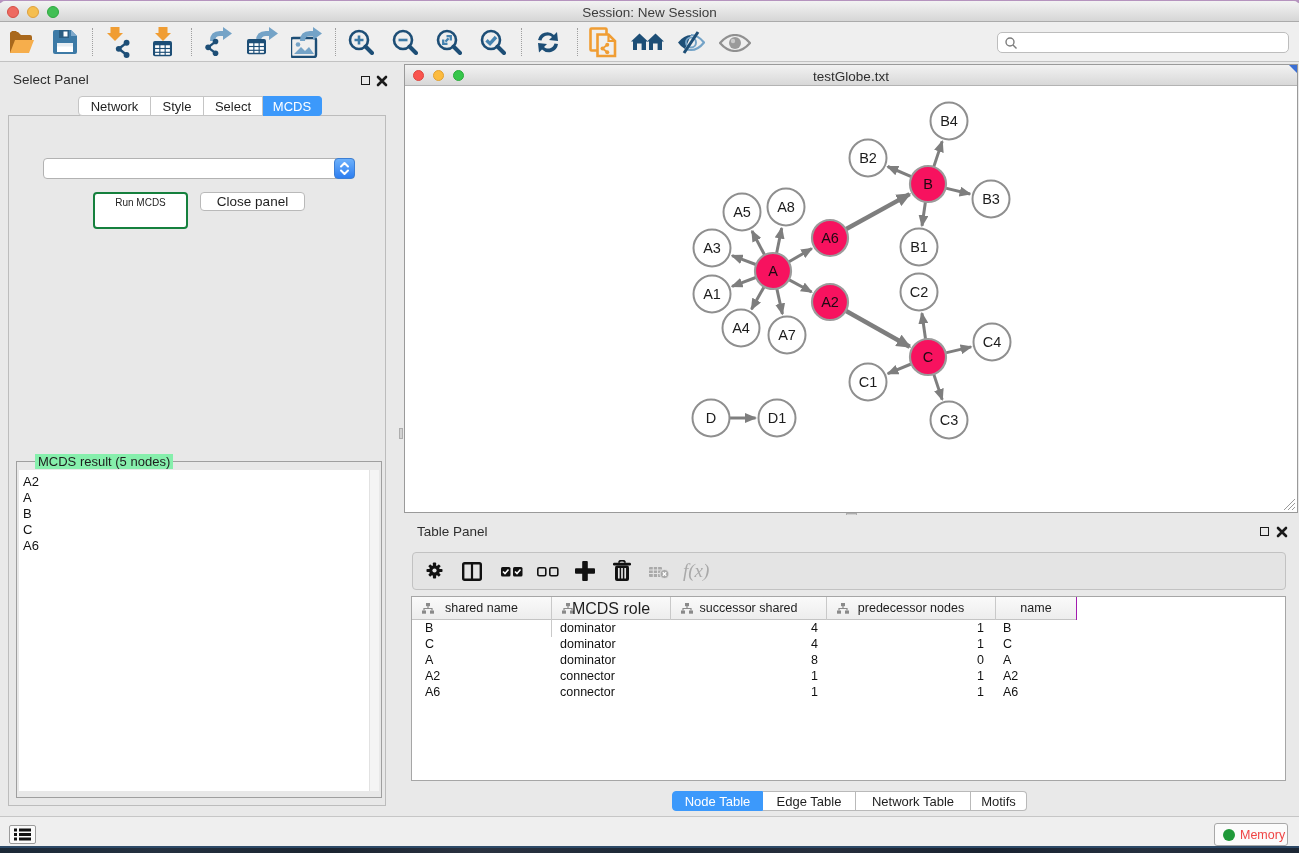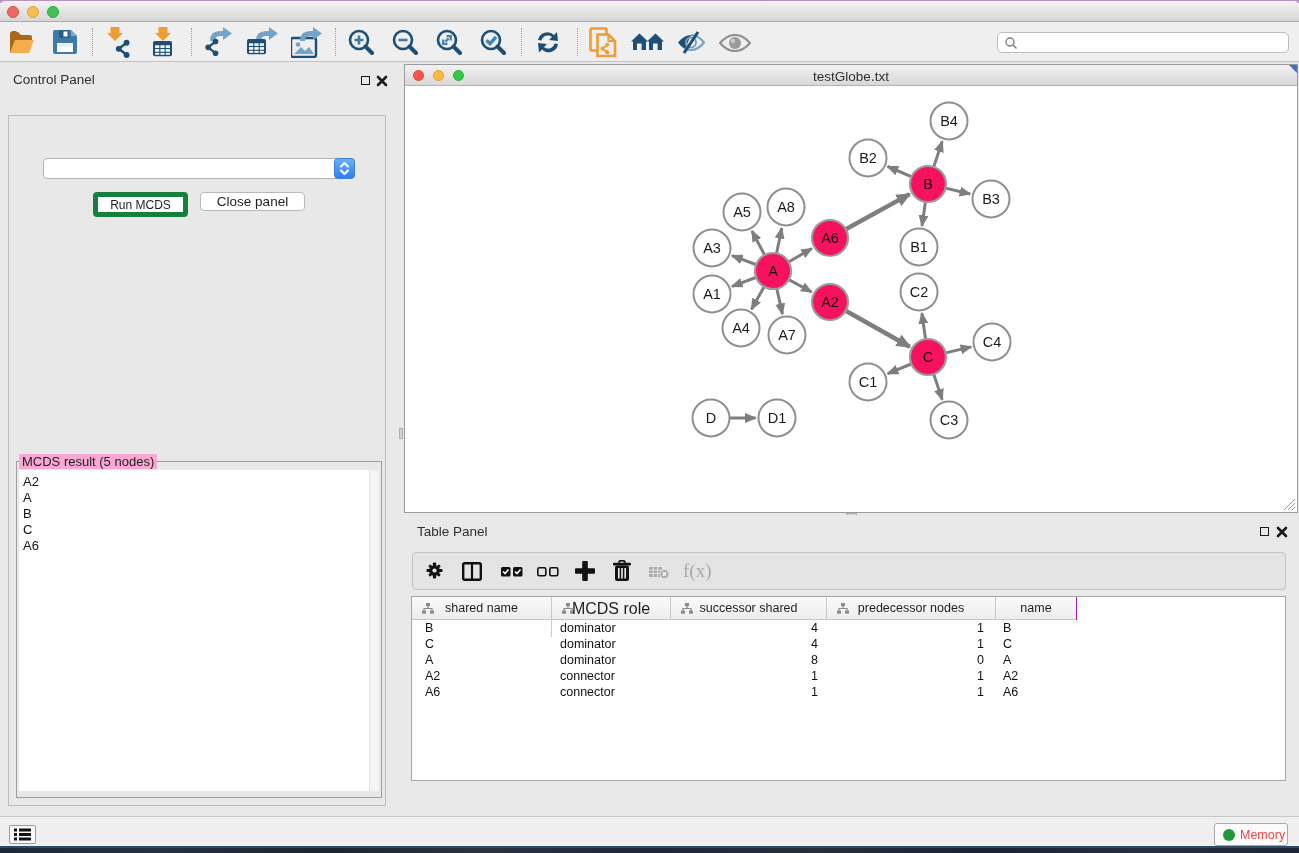--- a/index.html
+++ b/index.html
@@ -8,20 +8,21 @@
 .tl{width:12px;height:12px;border-radius:50%;position:absolute;top:5px}
 .vsep{position:absolute;top:28px;height:28px;border-left:1px dotted #9f9f9f;width:0}
 </style></head><body>
 
 <div class="abs" style="left:0;top:0;width:1299px;height:3px;background:#b593be"></div>
 
 <div class="abs" style="left:0;top:1px;width:1299px;height:21px;background:linear-gradient(#f3f3f3,#d6d6d6);border-bottom:1px solid #ababab;border-radius:5px 5px 0 0">
   <div class="tl" style="left:7px;background:#ee6a61;border:1px solid #d44f46"></div>
   <div class="tl" style="left:27px;background:#f5be4f;border:1px solid #dfa03c"></div>
   <div class="tl" style="left:47px;background:#42bf55;border:1px solid #2ea83f"></div>
+  <div class="abs" style="left:0;right:0;top:4px;text-align:center;font-size:13.5px;color:#3c3c3c">Session: New Session</div>
 </div>
 
 <div class="abs" id="toolbar" style="left:0;top:22px;width:1299px;height:40px;background:#efefef;border-bottom:1px solid #c2c2c2">
   <div class="vsep" style="left:92px;top:6px"></div>
   <div class="vsep" style="left:191px;top:6px"></div>
   <div class="vsep" style="left:335px;top:6px"></div>
   <div class="vsep" style="left:521px;top:6px"></div>
   <div class="vsep" style="left:577px;top:6px"></div>
   <svg class="ico" style="left:8px;top:7px" width="27" height="26" viewBox="0 0 27 26">
       <path d="M2 6 L2 24 L10 24 L10 4 L8 2 L4 2 L2 4 Z" fill="#a9681c" transform="rotate(0)"></path>
@@ -154,44 +155,50 @@
     </svg>
   <div class="abs" style="left:997px;top:10px;width:292px;height:21px;background:#fff;border:1px solid #bdbdbd;border-radius:5px">
     <svg width="14" height="14" style="position:absolute;left:6px;top:3px" viewBox="0 0 14 14">
         <circle cx="6" cy="6" r="4" fill="none" stroke="#7c7c7c" stroke-width="1.4"></circle>
         <line x1="9" y1="9" x2="12.5" y2="12.5" stroke="#7c7c7c" stroke-width="1.4"></line>
       </svg>
   </div>
 </div>
 
 <div class="abs" id="cpanel" style="left:0;top:63px;width:395px;height:753px;background:#e9e9e9">
-  <div class="abs" style="left:13px;top:9px;font-size:13.5px;color:#2e2e2e">Control Panel</div>
+  <div class="abs" style="left:13px;top:9px;font-size:13.5px;color:#2e2e2e">Select Panel</div>
   <div class="abs" style="left:361px;top:13px;width:9px;height:9px;border:1.6px solid #1a1a1a"></div>
   <svg class="abs" style="left:376px;top:12px" width="12" height="12" viewBox="0 0 12 12">
       <path d="M2 2 L10 10 M10 2 L2 10" stroke="#1a1a1a" stroke-width="2.6" stroke-linecap="round"></path>
     </svg>
 
   <div class="abs" style="left:8px;top:52px;width:378px;height:691px;border:1px solid #bcbcbc;background:#e8e8e8"></div>
 
+  <div class="abs" style="left:78px;top:33px;height:20px;display:flex;font-size:13px">
+    <div style="width:73px;background:#fff;border:1px solid #c5c5c5;border-radius:4px 0 0 4px;text-align:center;line-height:19px;color:#1f1f1f">Network</div>
+    <div style="width:53px;background:#fff;border:1px solid #c5c5c5;border-left:none;text-align:center;line-height:19px;color:#1f1f1f">Style</div>
+    <div style="width:59px;background:#fff;border:1px solid #c5c5c5;border-left:none;text-align:center;line-height:19px;color:#1f1f1f">Select</div>
+    <div style="width:59px;background:#3c99fb;border:1px solid #3c99fb;border-left:none;border-radius:0 4px 4px 0;text-align:center;line-height:19px;color:#fff">MCDS</div>
+  </div>
 
 
   <div class="abs" style="left:43px;top:95px;width:312px;height:21px;background:#fff;border:1px solid #b2b2b2;border-radius:4px">
     <div style="position:absolute;right:-1px;top:-1px;width:21px;height:21px;border-radius:4px;background:linear-gradient(#6db1fb,#2e7ef0);border:1px solid #3d7fd4">
       <svg width="19" height="19" viewBox="0 0 19 19">
           <path d="M6 7.5 L9.5 4 L13 7.5" fill="none" stroke="#fff" stroke-width="2" stroke-linecap="round" stroke-linejoin="round"></path>
           <path d="M6 11.5 L9.5 15 L13 11.5" fill="none" stroke="#fff" stroke-width="2" stroke-linecap="round" stroke-linejoin="round"></path>
         </svg>
     </div>
   </div>
 
-  <div class="abs" style="left:93px;top:129px;width:95px;height:25px;background:#fff;border:5px solid #15803d;border-radius:4px;text-align:center;font-size:12px;line-height:17px;color:#1e1e1e">Run MCDS</div>
+  <div class="abs" style="left:93px;top:129px;width:95px;height:37px;background:#fff;border:2px solid #15803d;border-radius:4px;text-align:center;font-size:10px;line-height:17px;color:#1e1e1e">Run MCDS</div>
   <div class="abs" style="left:200px;top:129px;width:105px;height:19px;background:#fff;border:1px solid #b9b9b9;border-radius:4px;text-align:center;font-size:13.5px;line-height:17px;color:#1e1e1e">Close panel</div>
 
   <div class="abs" style="left:16px;top:398px;width:366px;height:337px;border:1px solid #9f9f9f">
-     <div style="position:absolute;left:2px;top:-8px;background:#f9a8d4;padding:0 3px;font-size:13px;color:#1e1e1e">MCDS result (5 nodes)</div>
+     <div style="position:absolute;left:18px;top:-8px;background:#86efac;padding:0 3px;font-size:13px;color:#1e1e1e">MCDS result (5 nodes)</div>
      <div style="position:absolute;left:2px;top:8px;right:2px;bottom:6px;background:#fff;font-size:13px;color:#111;padding-top:4px">
         <div style="padding-left:4px;line-height:16px">A2</div>
         <div style="padding-left:4px;line-height:16px">A</div>
         <div style="padding-left:4px;line-height:16px">B</div>
         <div style="padding-left:4px;line-height:16px">C</div>
         <div style="padding-left:4px;line-height:16px">A6</div>
         <div style="position:absolute;top:0;right:0;width:10px;height:100%;background:#f4f4f4;border-left:1px solid #e2e2e2"></div>
      </div>
   </div>
 </div>
@@ -339,21 +346,21 @@
     </svg>
   <svg class="ico" style="left:253px;top:52px" width="21" height="12" viewBox="0 0 21 12">
       <rect x="0" y="0" width="13" height="10" rx="1" fill="#a9a9a9"></rect>
 <line x1="0" y1="3" x2="13" y2="3" stroke="#e4e4e4" stroke-width="1"></line>
       <line x1="0" y1="6.5" x2="13" y2="6.5" stroke="#e4e4e4" stroke-width="1"></line>
 <line x1="4.3" y1="0" x2="4.3" y2="10" stroke="#e4e4e4" stroke-width="1"></line>
       <line x1="8.6" y1="0" x2="8.6" y2="10" stroke="#e4e4e4" stroke-width="1"></line>
 <circle cx="15.5" cy="7" r="4.5" fill="#a9a9a9" stroke="#e4e4e4" stroke-width="1"></circle>
 <path d="M13.8 5.3 L17.2 8.7 M17.2 5.3 L13.8 8.7" stroke="#fff" stroke-width="1.3"></path>
     </svg>
-  <div class="ico" style="left:287px;top:45px;font-family:'Liberation Serif',serif;font-size:19px;color:#a9a9a9">f(x)</div>
+  <div class="ico" style="left:287px;top:45px;font-family:'Liberation Serif',serif;font-style:italic;font-size:19px;color:#a9a9a9">f(x)</div>
 
   <div class="abs" style="left:15px;top:81px;width:875px;height:185px;background:#fff;border:1px solid #a6a6a6">
     <div style="position:absolute;left:0;top:0;width:665px;height:23px;background:linear-gradient(#fafafa,#ededed);border-bottom:1px solid #c4c4c4"></div>
 <div style="position:absolute;left:0px;top:0;width:140px;height:40px;border-right:1px solid #c9c9c9;font-size:12.5px;color:#1e1e1e">
         <svg width="12" height="11" viewBox="0 0 12 11" style="position:absolute;left:10px;top:6px">
           <rect x="4" y="0" width="4" height="3.2" fill="#8a8a8a"></rect>
           <rect x="0" y="7.5" width="4" height="3.2" fill="#8a8a8a"></rect>
           <rect x="8" y="7.5" width="4" height="3.2" fill="#8a8a8a"></rect>
           <path d="M6 3 L6 5.5 M2 7.5 L2 5.5 L10 5.5 L10 7.5" fill="none" stroke="#8a8a8a" stroke-width="1.2"></path>
         </svg>
@@ -419,20 +426,26 @@
     </div>
     <div style="position:absolute;left:0;top:88px;width:875px;height:16px;font-size:12.5px;color:#111">
       <span style="position:absolute;left:13px">A6</span>
       <span style="position:absolute;left:148px">connector</span>
       <span style="position:absolute;left:330px;width:76px;text-align:right">1</span>
       <span style="position:absolute;left:496px;width:76px;text-align:right">1</span>
       <span style="position:absolute;left:591px">A6</span>
     </div>
   </div>
 
+  <div class="abs" style="left:276px;top:276px;height:20px;display:flex;font-size:13px">
+    <div style="width:91px;background:#3c99fb;border:1px solid #3c99fb;border-radius:4px 0 0 4px;text-align:center;line-height:19px;color:#fff">Node Table</div>
+    <div style="width:93px;background:#fff;border:1px solid #b9b9b9;border-left:none;text-align:center;line-height:19px;color:#1f1f1f">Edge Table</div>
+    <div style="width:115px;background:#fff;border:1px solid #b9b9b9;border-left:none;text-align:center;line-height:19px;color:#1f1f1f">Network Table</div>
+    <div style="width:56px;background:#fff;border:1px solid #b9b9b9;border-left:none;border-radius:0 4px 4px 0;text-align:center;line-height:19px;color:#1f1f1f">Motifs</div>
+  </div>
 </div>
 
 <div class="abs" style="left:0;top:816px;width:1299px;height:30px;background:#efefef;border-top:1px solid #c6c6c6">
   <div class="abs" style="left:9px;top:8px;width:27px;height:19px;background:#fafafa;border:1px solid #9b9b9b;border-radius:2px">
     <svg width="17" height="13" viewBox="0 0 17 13" style="position:absolute;left:4px;top:2px">
       <rect x="0" y="0.5" width="3" height="3" fill="#111"></rect>
         <rect x="5" y="0.5" width="12" height="3" fill="#111"></rect>
       <rect x="0" y="5" width="3" height="3" fill="#111"></rect>
         <rect x="5" y="5" width="12" height="3" fill="#111"></rect>
       <rect x="0" y="9.5" width="3" height="3" fill="#111"></rect>

